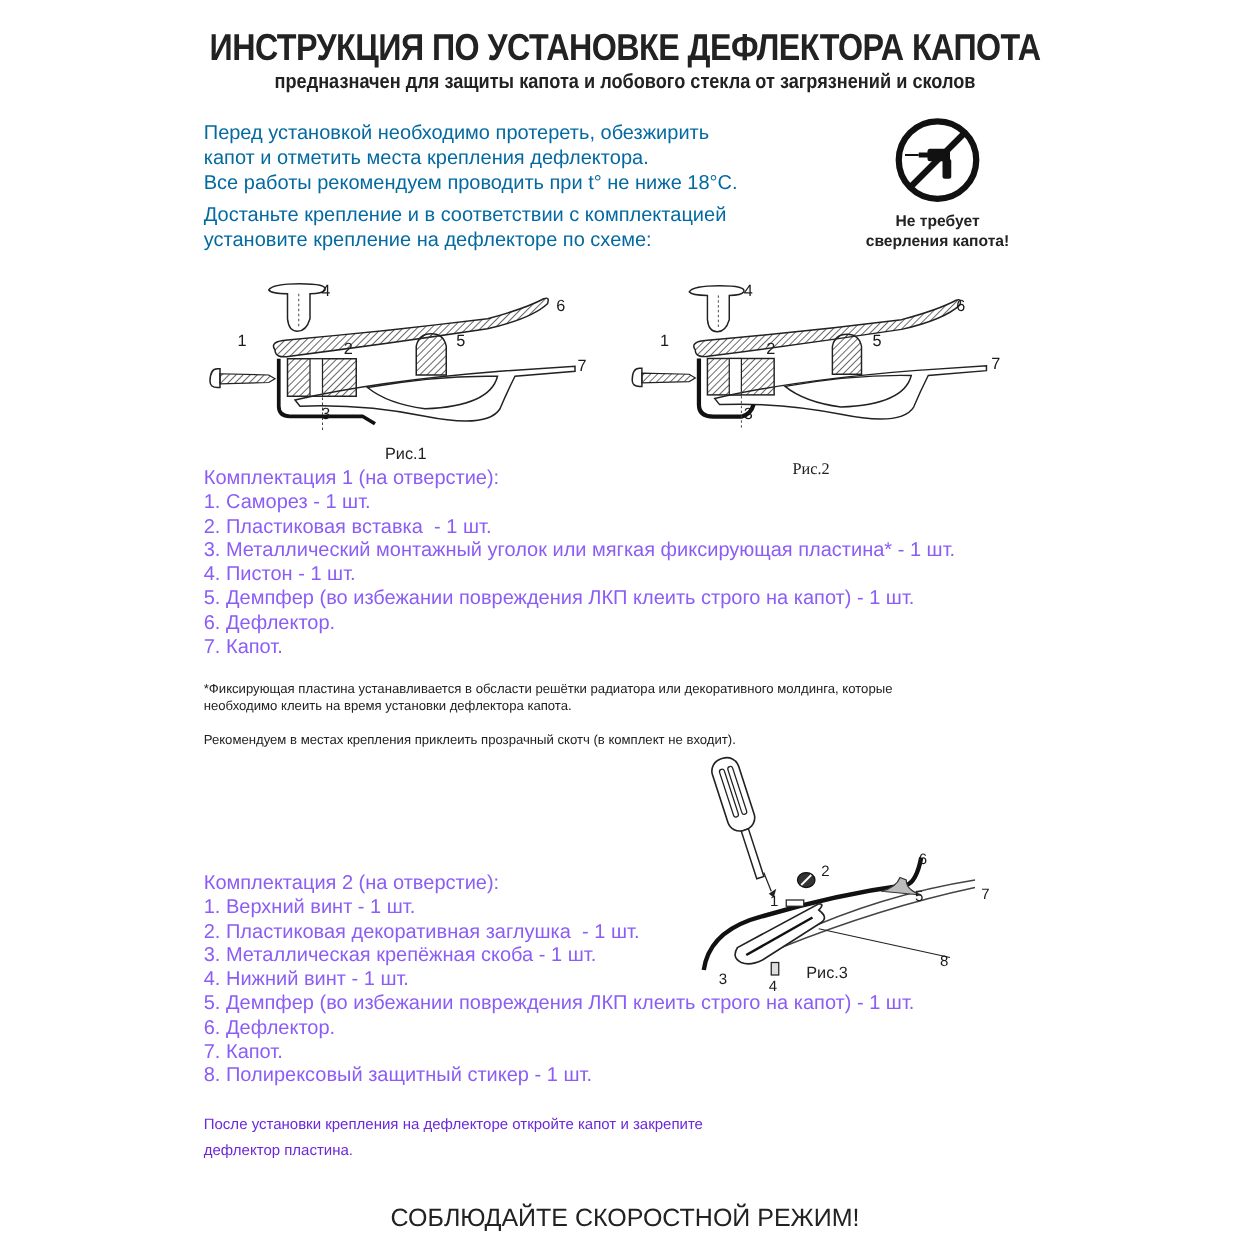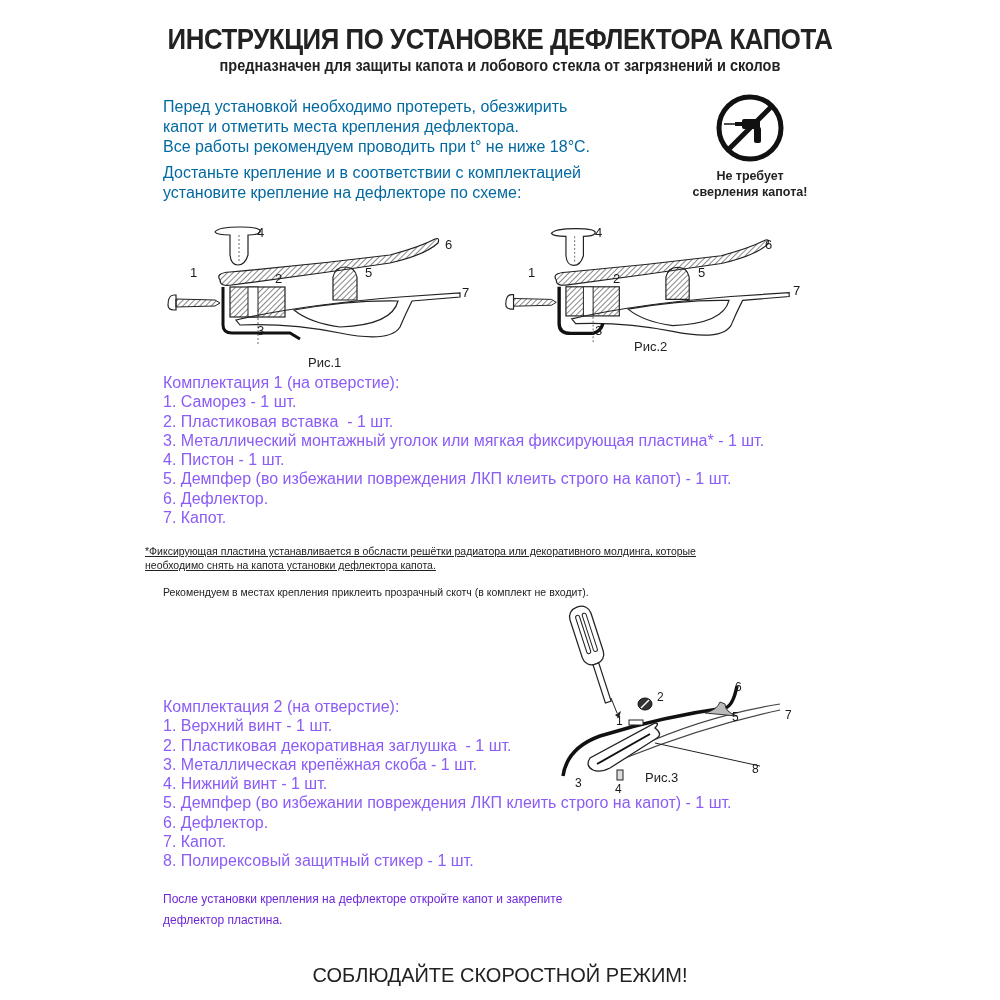--- a/index.html
+++ b/index.html
@@ -107,37 +107,37 @@
     <path d="M16 84 L55 85 L60 88 L55 91 L16 92 Z" fill="url(#hatch)" stroke="#222" stroke-width="1"></path>
     <line x1="98" y1="95" x2="98" y2="130" stroke="#444" stroke-width="0.8" stroke-dasharray="2,2"></line>
   </svg>
   <span class="abs" style="left:97px; top:10px; font-size:13px;">4</span>
   <span class="abs" style="left:30px; top:50px; font-size:13px;">1</span>
   <span class="abs" style="left:115px; top:56px; font-size:13px;">2</span>
   <span class="abs" style="left:97px; top:108px; font-size:13px;">3</span>
   <span class="abs" style="left:200px; top:50px; font-size:13px;">5</span>
   <span class="abs" style="left:267px; top:22px; font-size:13px;">6</span>
   <span class="abs" style="left:295px; top:68px; font-size:13px;">7</span>
-  <span class="abs figcap" style="left:136px; top:124px;">Рис.2</span>
+  <span class="abs figcap" style="left:136px; top:152px;font-family:Liberation Serif, serif;">Рис.2</span>
 </div>
 
 <div class="abs kit" style="left:163px; top:373px;">
   <div class="row">Комплектация 1 (на отверстие):</div>
   <div class="row">1. Саморез - 1 шт.</div>
   <div class="row">2. Пластиковая вставка  - 1 шт.</div>
   <div class="row">3. Металлический монтажный уголок или мягкая фиксирующая пластина* - 1 шт.</div>
   <div class="row">4. Пистон - 1 шт.</div>
   <div class="row">5. Демпфер (во избежании повреждения ЛКП клеить строго на капот) - 1 шт.</div>
   <div class="row">6. Дефлектор.</div>
   <div class="row">7. Капот.</div>
 </div>
 
-<div class="abs note" style="left:145px; top:544px;text-decoration:underline;">
+<div class="abs note" style="left:163px; top:544px;">
   <div>*Фиксирующая пластина устанавливается в обсласти решётки радиатора или декоративного молдинга, которые</div>
-  <div>необходимо снять на капота установки дефлектора капота.</div>
+  <div>необходимо клеить на время установки дефлектора капота.</div>
 </div>
 <div class="abs note" style="left:163px; top:585px;">Рекомендуем в местах крепления приклеить прозрачный скотч (в комплект не входит).</div>
 
 <div class="fig" style="left:545px; top:598px; width:270px; height:200px;">
   <svg width="270" height="200" viewBox="0 0 270 200">
 
     <g transform="rotate(-18 50 60)">
       <rect x="38" y="6" width="22" height="60" rx="10" fill="#fff" stroke="#222" stroke-width="1.3"></rect>
       <rect x="44" y="14" width="4" height="40" rx="2" fill="none" stroke="#222" stroke-width="1"></rect>
       <rect x="51" y="14" width="4" height="40" rx="2" fill="none" stroke="#222" stroke-width="1"></rect>

